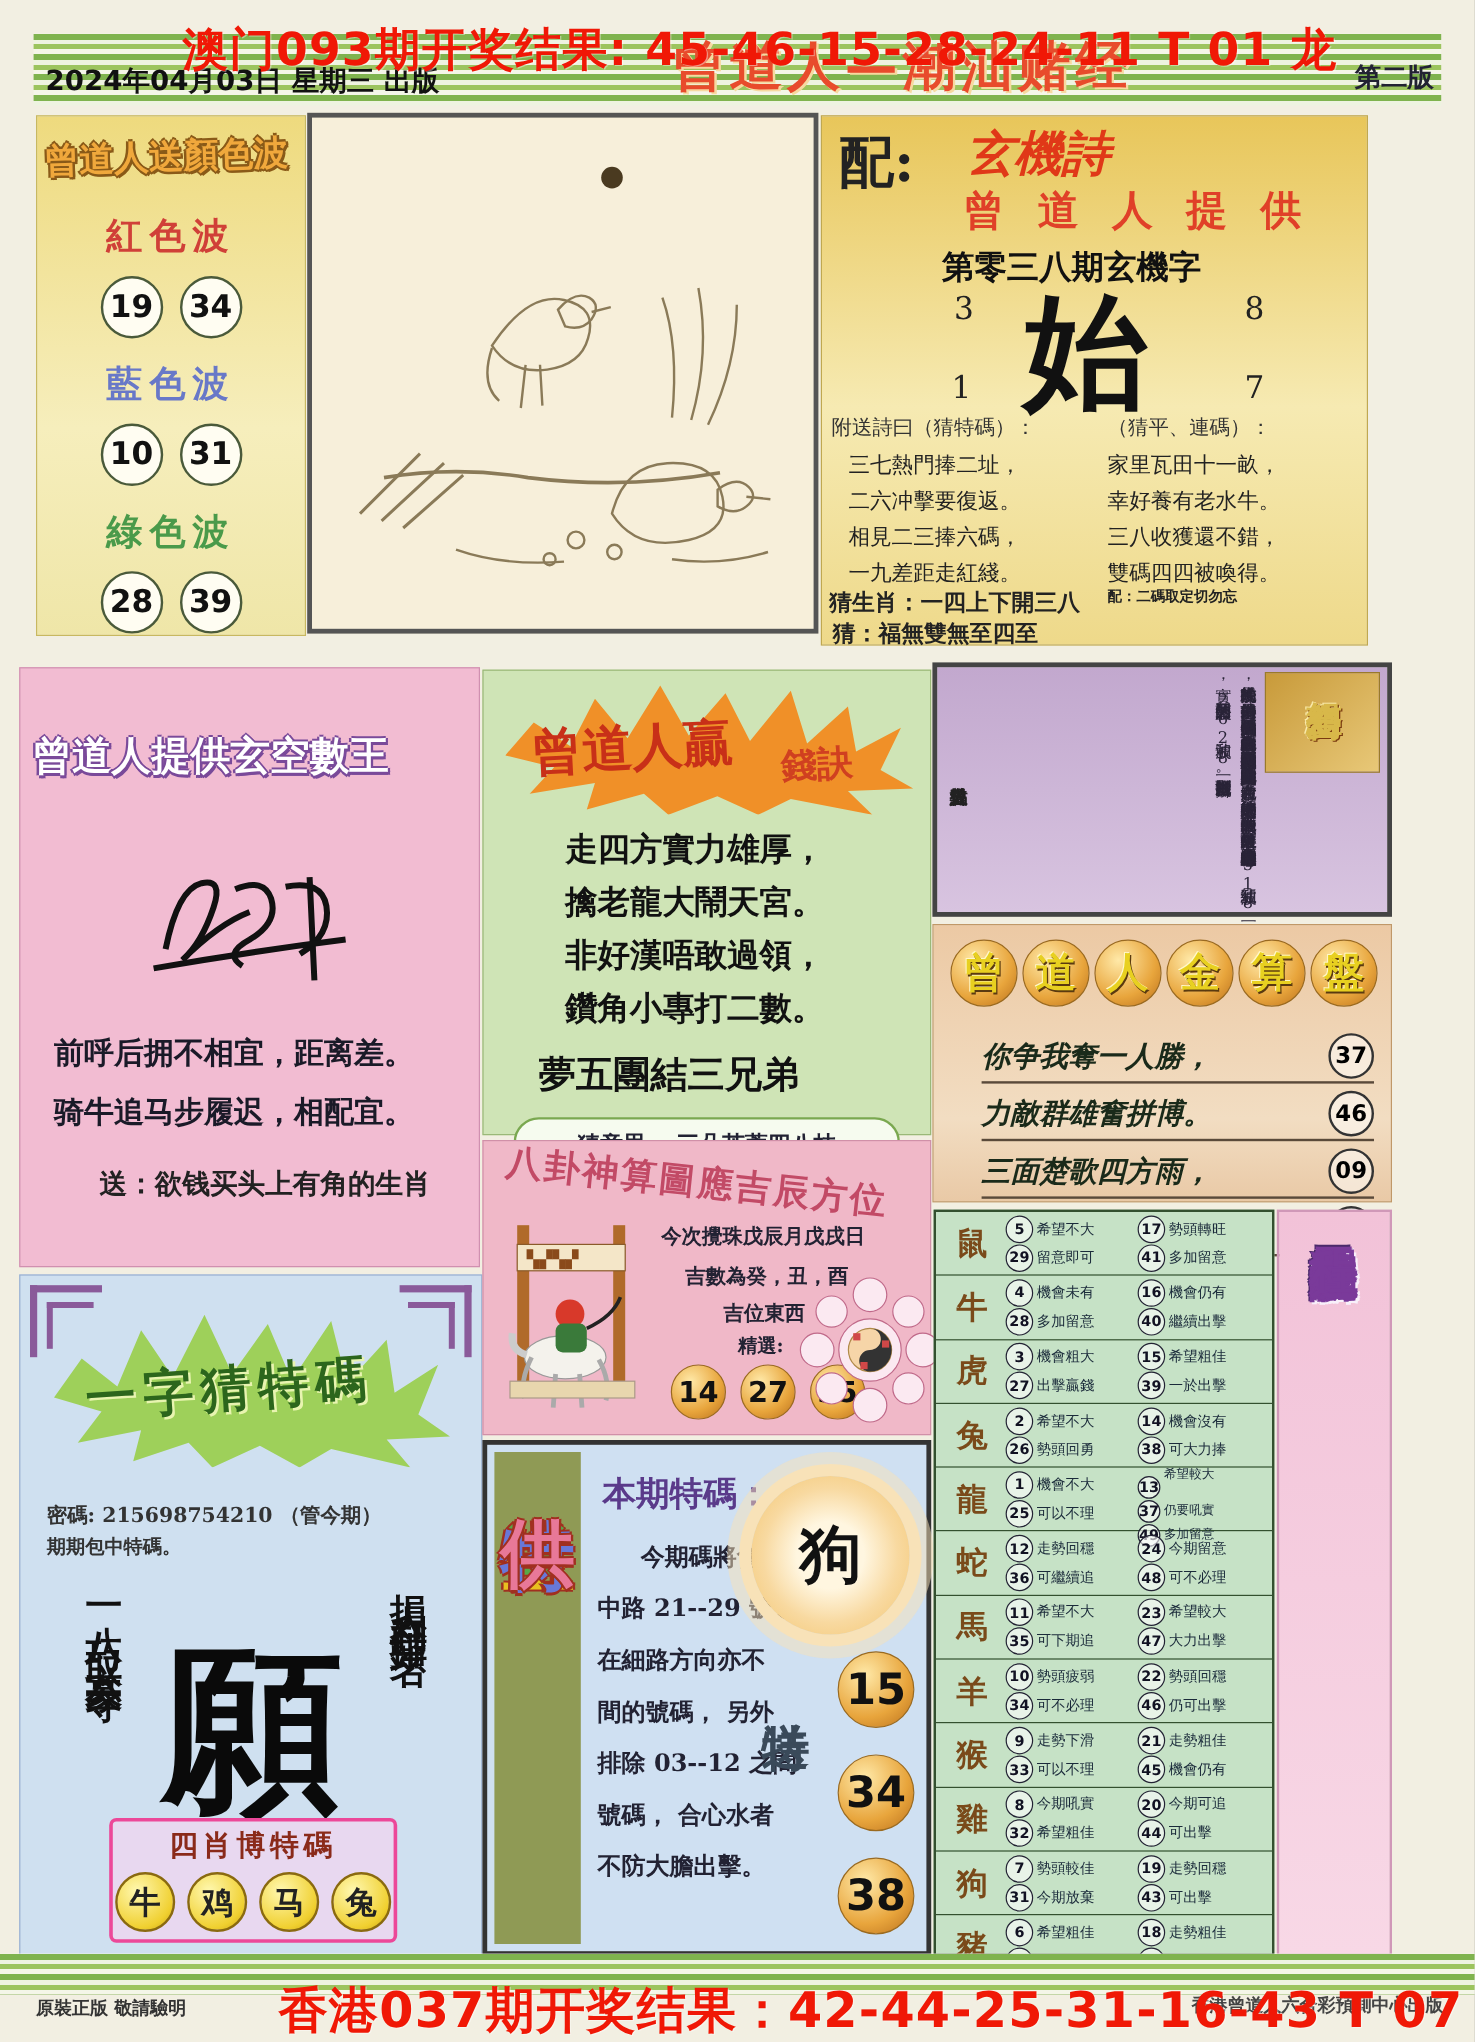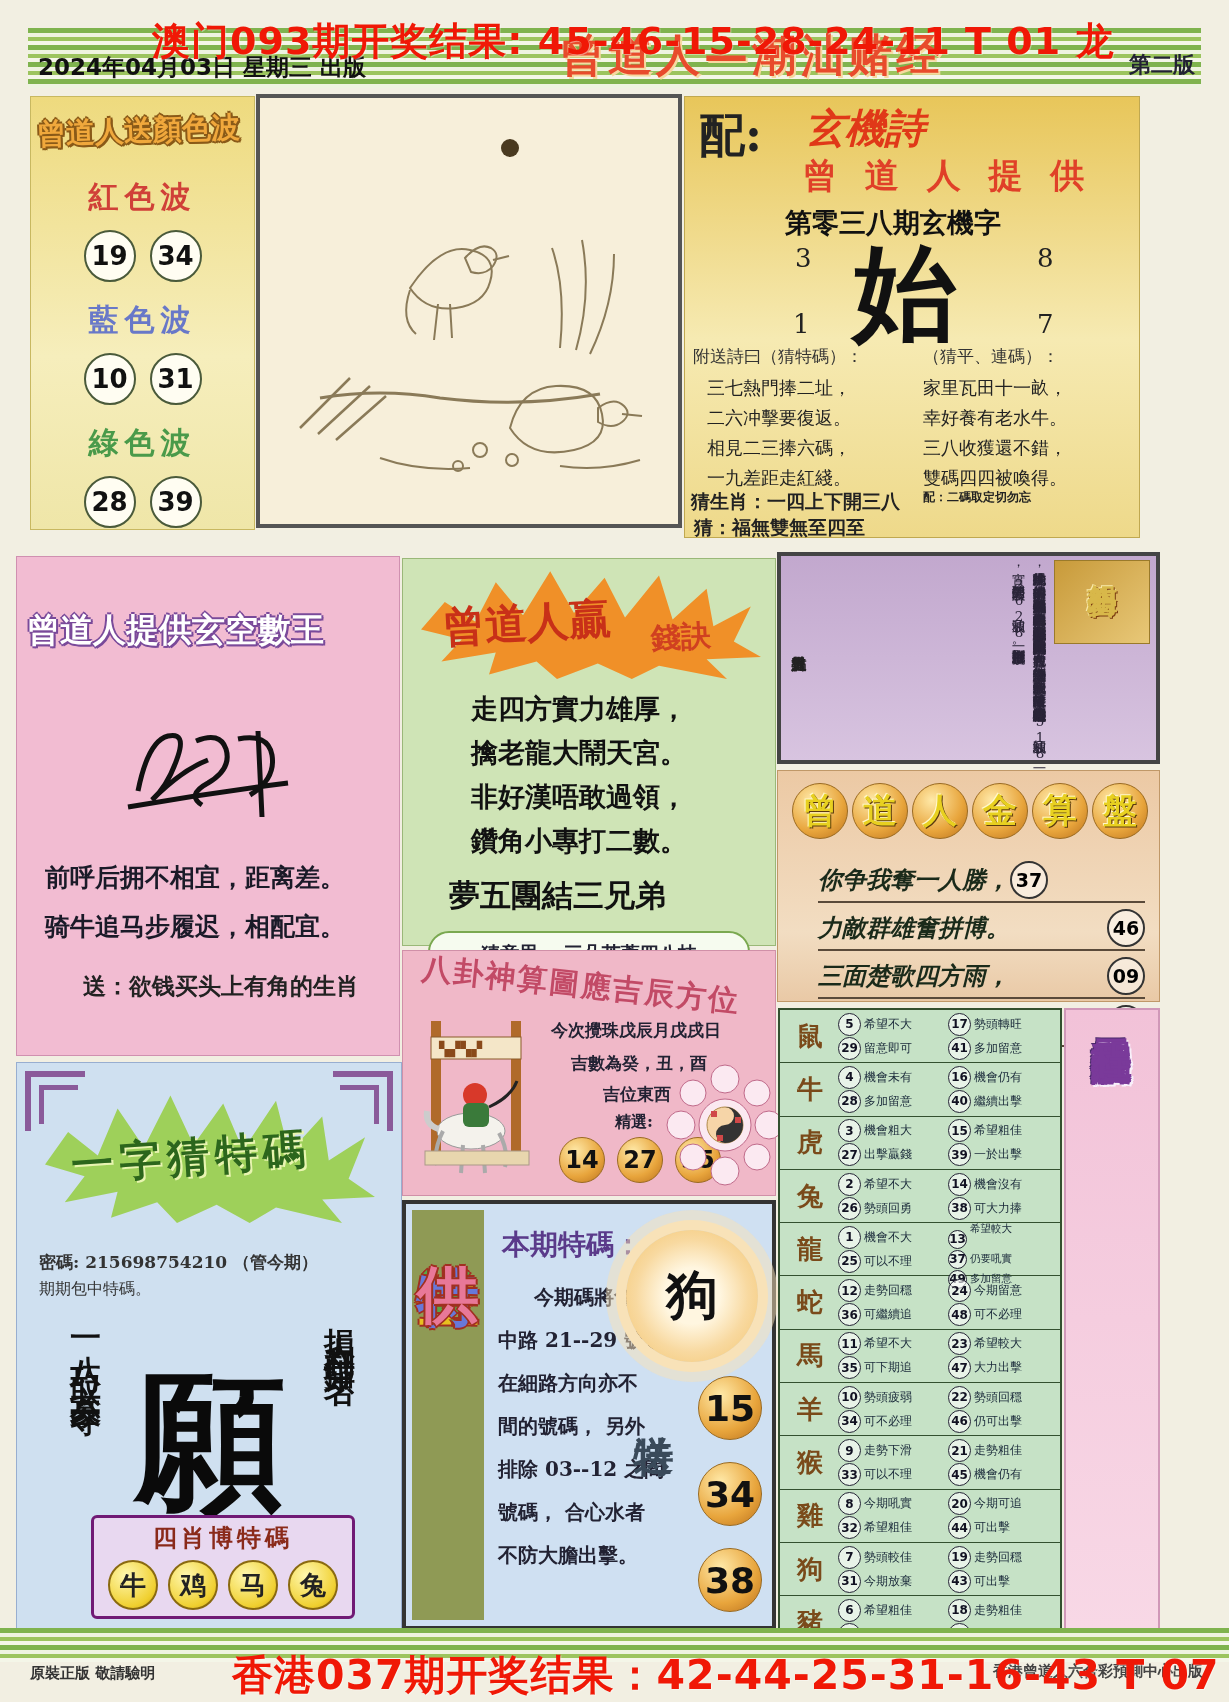--- a/index.html
+++ b/index.html
@@ -165,21 +165,21 @@
   <div class="abs" style="left:777px;top:770px;width:383px;height:232px;background:linear-gradient(180deg,#ecc9a4,#f2ddc2 70%,#e9c9a6);border:1px solid #c09868;">
     <div style="display:flex;gap:4px;margin:12px 0 0 14px;" id="abacus-title">
         <span class="goldball" style="display: inline-flex; width: 54px; height: 54px; align-items: center; justify-content: center; border-radius: 50%; font-size: 34px; font-weight: bold; color: rgb(232, 208, 32); text-shadow: rgb(90, 58, 16) 1px 1px 0px, rgb(255, 248, 200) -1px -1px 0px;">曾</span>
         <span class="goldball" style="display: inline-flex; width: 54px; height: 54px; align-items: center; justify-content: center; border-radius: 50%; font-size: 34px; font-weight: bold; color: rgb(232, 208, 32); text-shadow: rgb(90, 58, 16) 1px 1px 0px, rgb(255, 248, 200) -1px -1px 0px;">道</span>
         <span class="goldball" style="display: inline-flex; width: 54px; height: 54px; align-items: center; justify-content: center; border-radius: 50%; font-size: 34px; font-weight: bold; color: rgb(232, 208, 32); text-shadow: rgb(90, 58, 16) 1px 1px 0px, rgb(255, 248, 200) -1px -1px 0px;">人</span>
         <span class="goldball" style="display: inline-flex; width: 54px; height: 54px; align-items: center; justify-content: center; border-radius: 50%; font-size: 34px; font-weight: bold; color: rgb(232, 208, 32); text-shadow: rgb(90, 58, 16) 1px 1px 0px, rgb(255, 248, 200) -1px -1px 0px;">金</span>
         <span class="goldball" style="display: inline-flex; width: 54px; height: 54px; align-items: center; justify-content: center; border-radius: 50%; font-size: 34px; font-weight: bold; color: rgb(232, 208, 32); text-shadow: rgb(90, 58, 16) 1px 1px 0px, rgb(255, 248, 200) -1px -1px 0px;">算</span>
         <span class="goldball" style="display: inline-flex; width: 54px; height: 54px; align-items: center; justify-content: center; border-radius: 50%; font-size: 34px; font-weight: bold; color: rgb(232, 208, 32); text-shadow: rgb(90, 58, 16) 1px 1px 0px, rgb(255, 248, 200) -1px -1px 0px;">盤</span>
       </div>
     <div id="abacus-lines" style="margin:16px 14px 0 40px;">
-        <div style="display: flex; align-items: center; border-bottom: 2px solid rgb(90, 74, 58); padding: 6px 0px 2px;">
+        <div style="display: flex; align-items: center; justify-content: space-between; border-bottom: 2px solid rgb(90, 74, 58); padding: 6px 0px 2px;">
           <span class="serif" style="font-size:24px;font-weight:bold;color:#1a2a1a;font-style:italic;">你争我奪一人勝，</span>
     <span style="display:inline-flex;width:34px;height:34px;border:2px solid #333;border-radius:50%;align-items:center;justify-content:center;font-size:19px;font-weight:bold;background:rgba(255,255,255,.5);">37</span>
         </div>
         <div style="display: flex; align-items: center; justify-content: space-between; border-bottom: 2px solid rgb(90, 74, 58); padding: 6px 0px 2px;">
           <span class="serif" style="font-size:24px;font-weight:bold;color:#1a2a1a;font-style:italic;">力敵群雄奮拼博。</span>
     <span style="display:inline-flex;width:34px;height:34px;border:2px solid #333;border-radius:50%;align-items:center;justify-content:center;font-size:19px;font-weight:bold;background:rgba(255,255,255,.5);">46</span>
         </div>
         <div style="display: flex; align-items: center; justify-content: space-between; border-bottom: 2px solid rgb(90, 74, 58); padding: 6px 0px 2px;">
           <span class="serif" style="font-size:24px;font-weight:bold;color:#1a2a1a;font-style:italic;">三面楚歌四方雨，</span>
     <span style="display:inline-flex;width:34px;height:34px;border:2px solid #333;border-radius:50%;align-items:center;justify-content:center;font-size:19px;font-weight:bold;background:rgba(255,255,255,.5);">09</span>
@@ -190,25 +190,25 @@
         </div>
       </div>
   </div>
 
   <div class="abs" style="left:16px;top:1062px;width:386px;height:568px;background:#cfe0f0;border:1px solid #98aed0;">
     <div class="abs corner-orn" style="left:8px;top:8px;"></div>
     <div class="abs corner-orn" style="right:8px;top:8px;transform:scaleX(-1);"></div>
     <div class="abs star-green" style="left:28px;top:30px;width:330px;height:130px;"></div>
     <div class="abs" style="left:54px;top:66px;font-size:42px;font-weight:bold;color:#2c661c;letter-spacing:6px;transform:rotate(-4deg);z-index:2;text-shadow:2px 2px 0 #e8f4b0;">一字猜特碼</div>
     <div class="abs serif" style="left:22px;top:188px;font-size:17px;font-weight:bold;color:#333;">密碼: 215698754210 （管今期）</div>
-    <div class="abs serif" style="left:22px;top:216px;font-size:16px;font-weight:normal;color:#333;">期期包中特碼。</div>
+    <div class="abs serif" style="left:22px;top:216px;font-size:16px;font-weight:bold;color:#333;">期期包中特碼。</div>
     <div class="abs vert serif" style="left:48px;top:258px;height:260px;font-size:31px;font-weight:bold;color:#111;letter-spacing:10px;">一八巧取六豪夺</div>
     <div class="abs serif" style="left:118px;top:280px;font-size:150px;font-weight:bold;color:#0a0a0a;">願</div>
     <div class="abs vert serif" style="left:302px;top:240px;height:300px;font-size:31px;font-weight:bold;color:#111;letter-spacing:8px;">損人利已排頭名</div>
-    <div class="abs" style="left:74px;top:452px;width:264px;height:104px;border:3px solid #701a75;background:#e8d8f0;border-radius:6px;">
+    <div class="abs" style="left:74px;top:452px;width:240px;height:104px;border:3px solid #ec4899;background:#e8d8f0;border-radius:6px;">
       <div style="text-align:center;font-size:24px;font-weight:bold;color:#8a2a1a;margin-top:4px;letter-spacing:4px;">四肖博特碼</div>
       <div id="four-balls" style="display:flex;justify-content:center;gap:10px;margin-top:6px;">
           <span style="display: inline-flex; width: 46px; height: 46px; border-radius: 50%; background: radial-gradient(circle at 35% 30%, rgb(255, 248, 176), rgb(240, 208, 48) 70%, rgb(200, 160, 16)); border: 2px solid rgb(138, 106, 16); align-items: center; justify-content: center; font-size: 26px; font-weight: bold; color: rgb(34, 34, 34);">牛</span>
           <span style="display: inline-flex; width: 46px; height: 46px; border-radius: 50%; background: radial-gradient(circle at 35% 30%, rgb(255, 248, 176), rgb(240, 208, 48) 70%, rgb(200, 160, 16)); border: 2px solid rgb(138, 106, 16); align-items: center; justify-content: center; font-size: 26px; font-weight: bold; color: rgb(34, 34, 34);">鸡</span>
           <span style="display: inline-flex; width: 46px; height: 46px; border-radius: 50%; background: radial-gradient(circle at 35% 30%, rgb(255, 248, 176), rgb(240, 208, 48) 70%, rgb(200, 160, 16)); border: 2px solid rgb(138, 106, 16); align-items: center; justify-content: center; font-size: 26px; font-weight: bold; color: rgb(34, 34, 34);">马</span>
           <span style="display: inline-flex; width: 46px; height: 46px; border-radius: 50%; background: radial-gradient(circle at 35% 30%, rgb(255, 248, 176), rgb(240, 208, 48) 70%, rgb(200, 160, 16)); border: 2px solid rgb(138, 106, 16); align-items: center; justify-content: center; font-size: 26px; font-weight: bold; color: rgb(34, 34, 34);">兔</span>
         </div>
     </div>
   </div>
 

